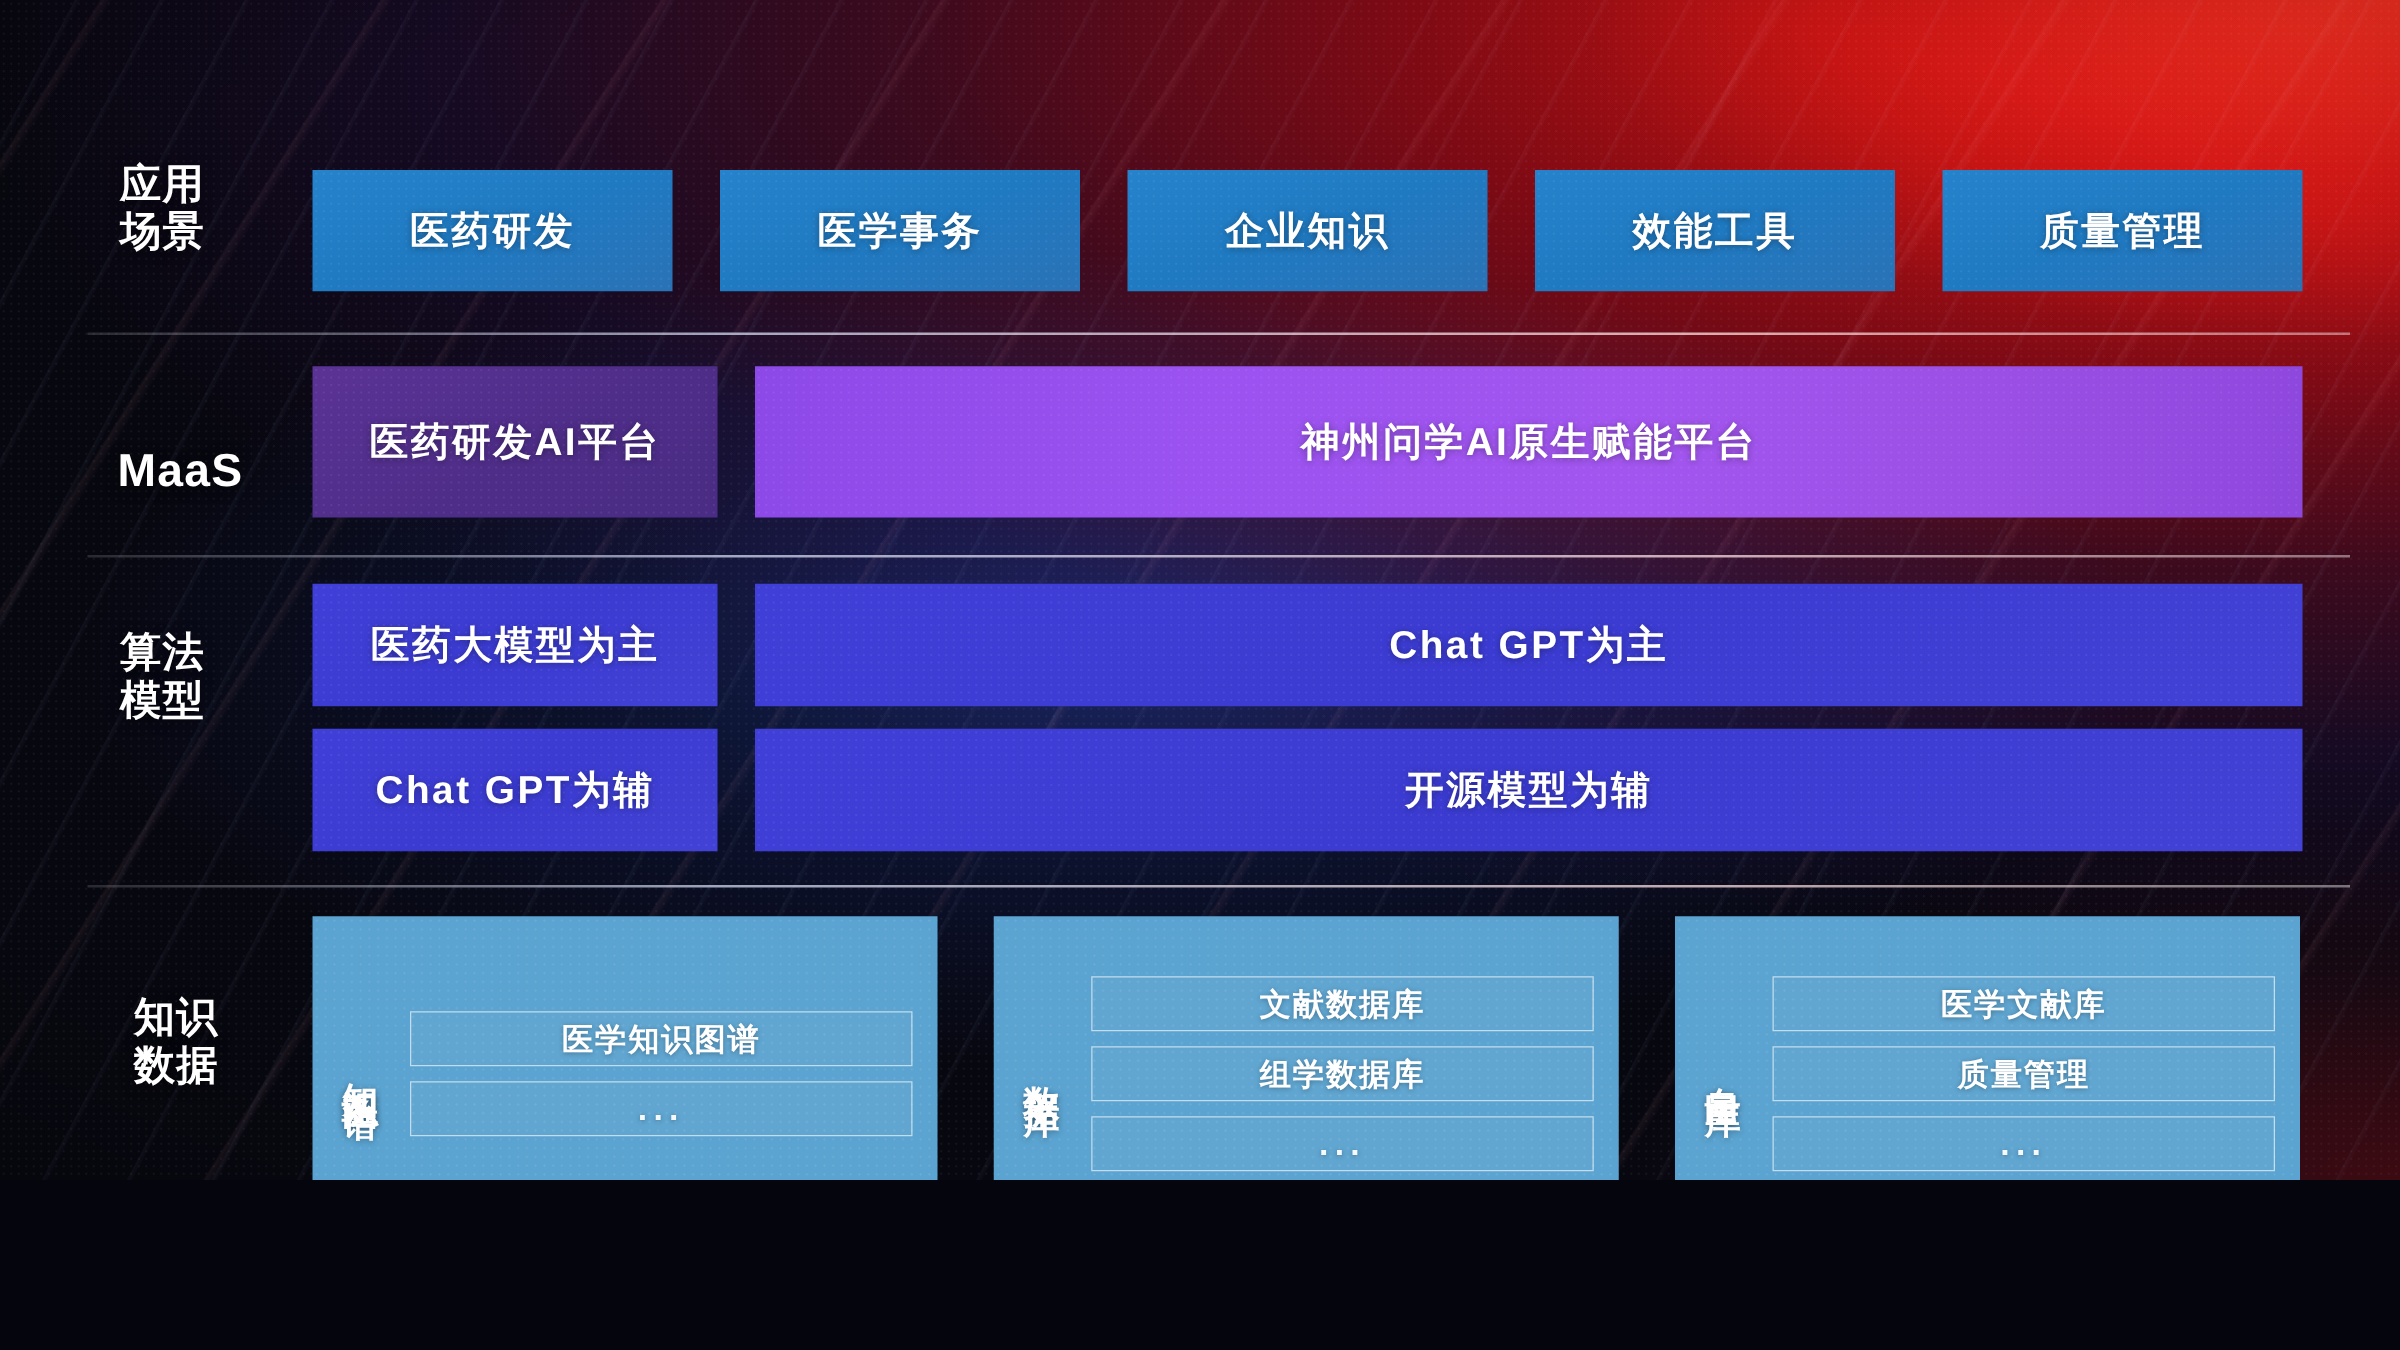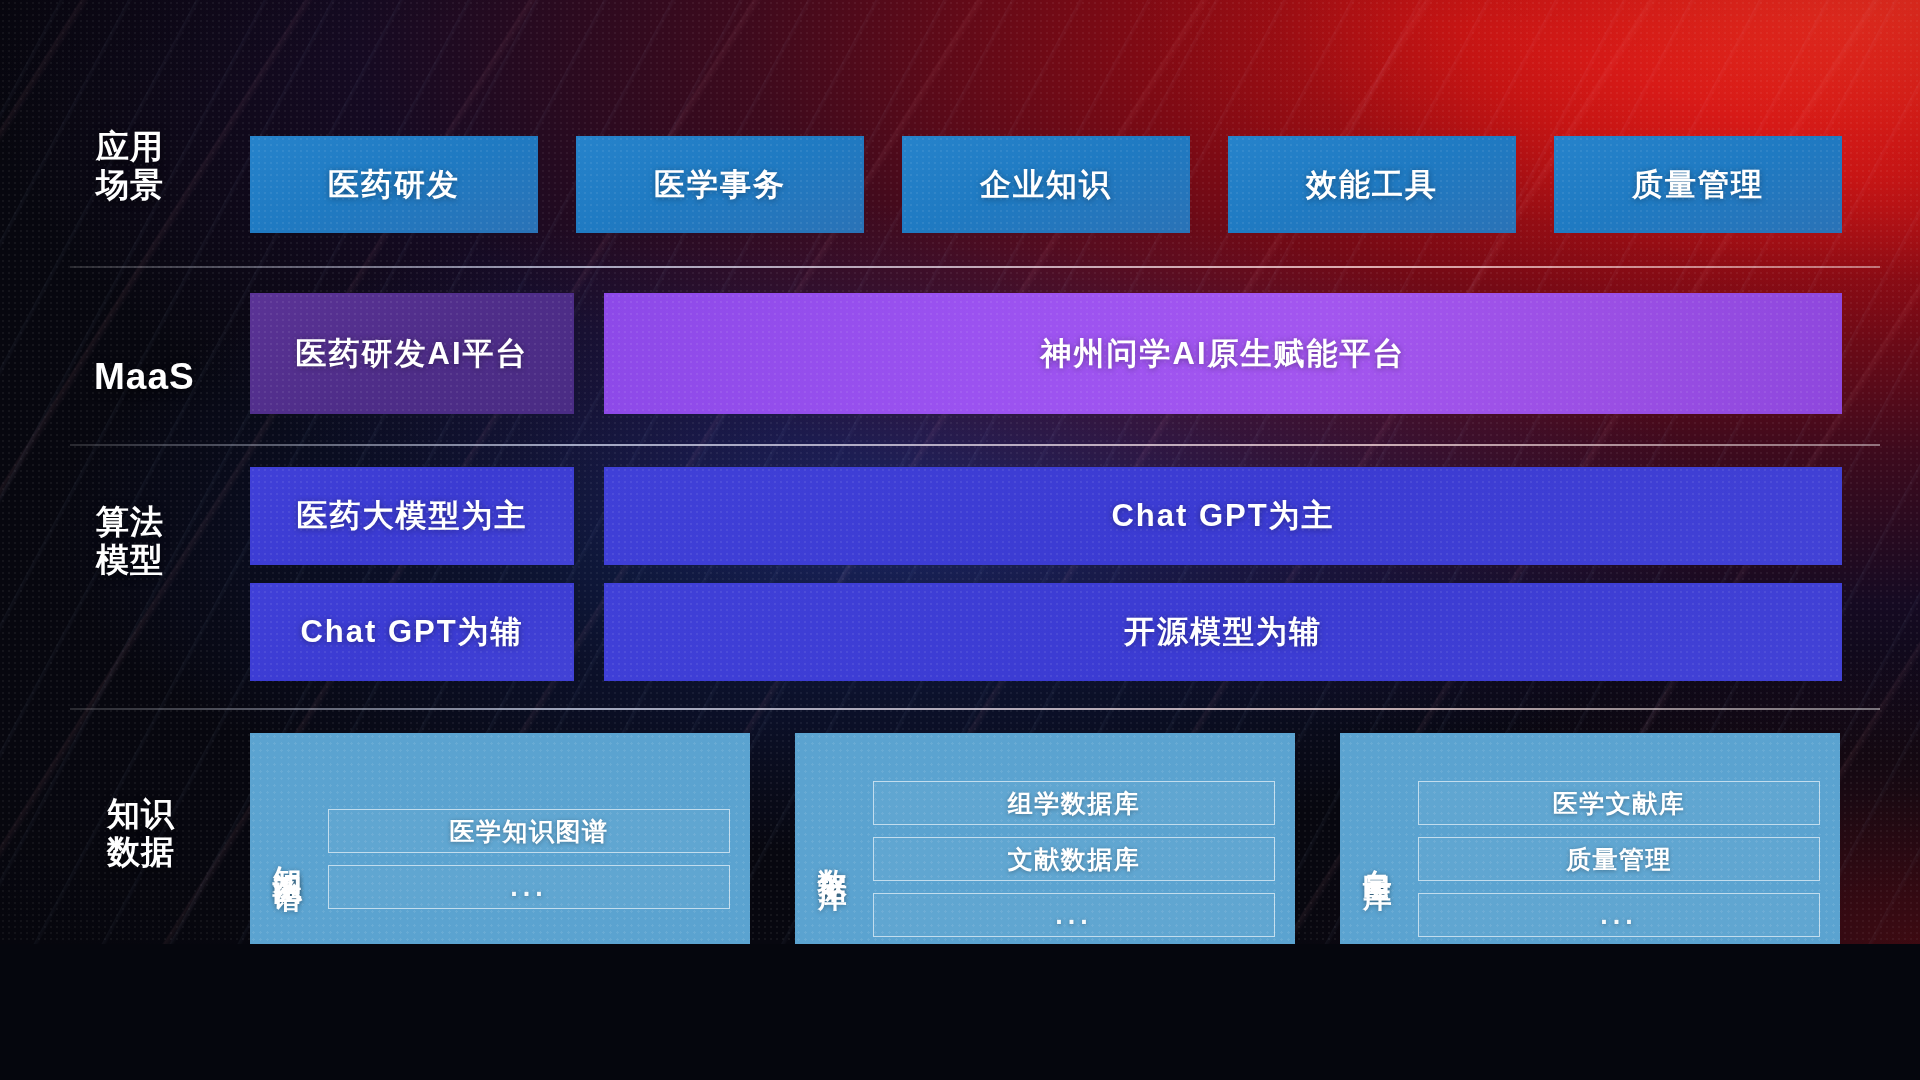--- a/index.html
+++ b/index.html
@@ -278,22 +278,22 @@
       <div class="kpanel-title">知识图谱</div>
       <div class="kpanel-items">
         <div class="kitem">医学知识图谱</div>
         <div class="kitem ellipsis">...</div>
       </div>
     </div>
 
     <div class="kpanel" style="left:795px; top:733px; width:500px; height:240px;">
       <div class="kpanel-title">数据库</div>
       <div class="kpanel-items">
+        <div class="kitem">文献数据库</div>
         <div class="kitem">组学数据库</div>
-        <div class="kitem">文献数据库</div>
         <div class="kitem ellipsis">...</div>
       </div>
     </div>
 
     <div class="kpanel" style="left:1340px; top:733px; width:500px; height:240px;">
       <div class="kpanel-title">向量库</div>
       <div class="kpanel-items">
         <div class="kitem">医学文献库</div>
         <div class="kitem">质量管理</div>
         <div class="kitem ellipsis">...</div>

